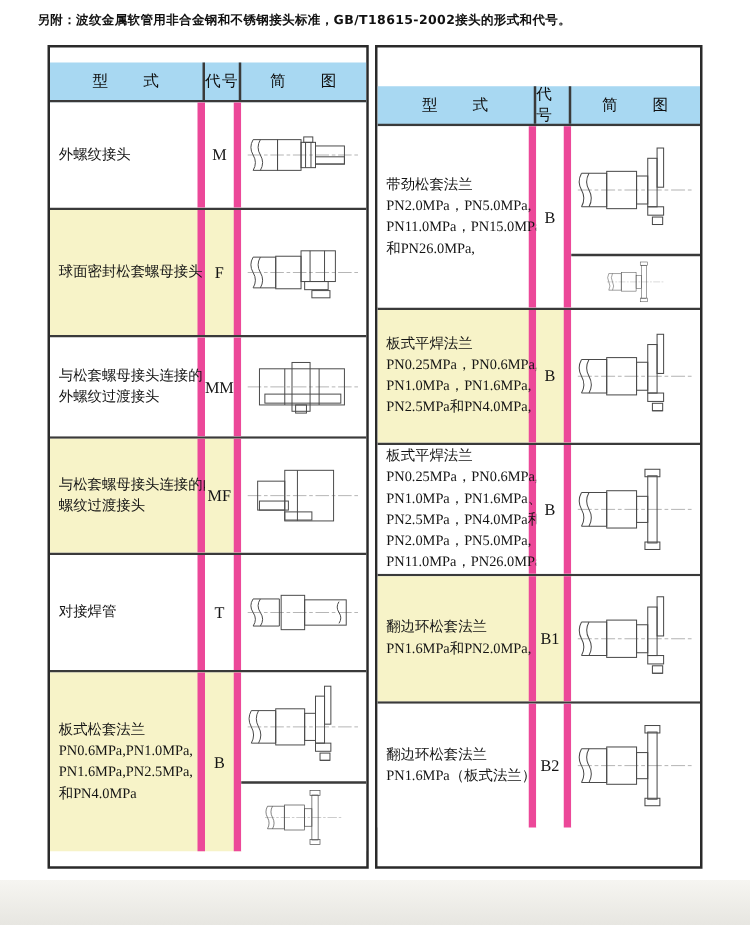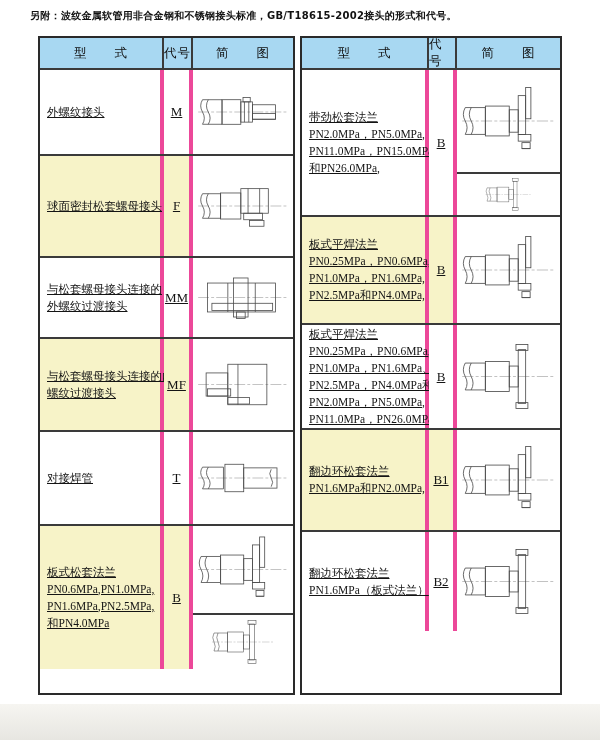--- a/index.html
+++ b/index.html
@@ -10,28 +10,29 @@
   }
   .page-title{
     position:absolute;left:30px;top:9px;width:560px;
     font-family:"DejaVu Sans","Liberation Sans",sans-serif;
     font-size:10px;font-weight:bold;letter-spacing:0.3px;color:#111;
   }
   .ftable{
     position:absolute;top:36px;height:659px;box-sizing:border-box;
     border:2px solid #2a2a2a;background:#fff;display:flex;flex-direction:column;
     overflow:hidden;
+    justify-content:center;
   }
   #table-left{left:38px;width:257px;}
   #table-right{left:300px;width:262px;}
   .trow{display:flex;box-sizing:border-box;border-bottom:2px solid #3a3a3a;flex-shrink:0;}
   .trow:last-child{border-bottom:none;}
   .header-row{height:32px;}
   .c{box-sizing:border-box;}
-  .c-type,.c-code{border-right:4px solid #ec4899;background:#fff;text-decoration:underline;}
+  .c-type,.c-code{border-right:6px solid #ec4899;background:#fff;}
   .c-type{
     display:flex;flex-direction:column;justify-content:center;
     padding:4px 2px 4px 7px;font-size:11.5px;line-height:17px;
   }
   .c-type .tline{white-space:nowrap;}
   .c-code{
     display:flex;align-items:center;justify-content:center;
     font-size:13px;
   }
   .c-diag{flex:1;display:flex;flex-direction:column;background:#fff;}

